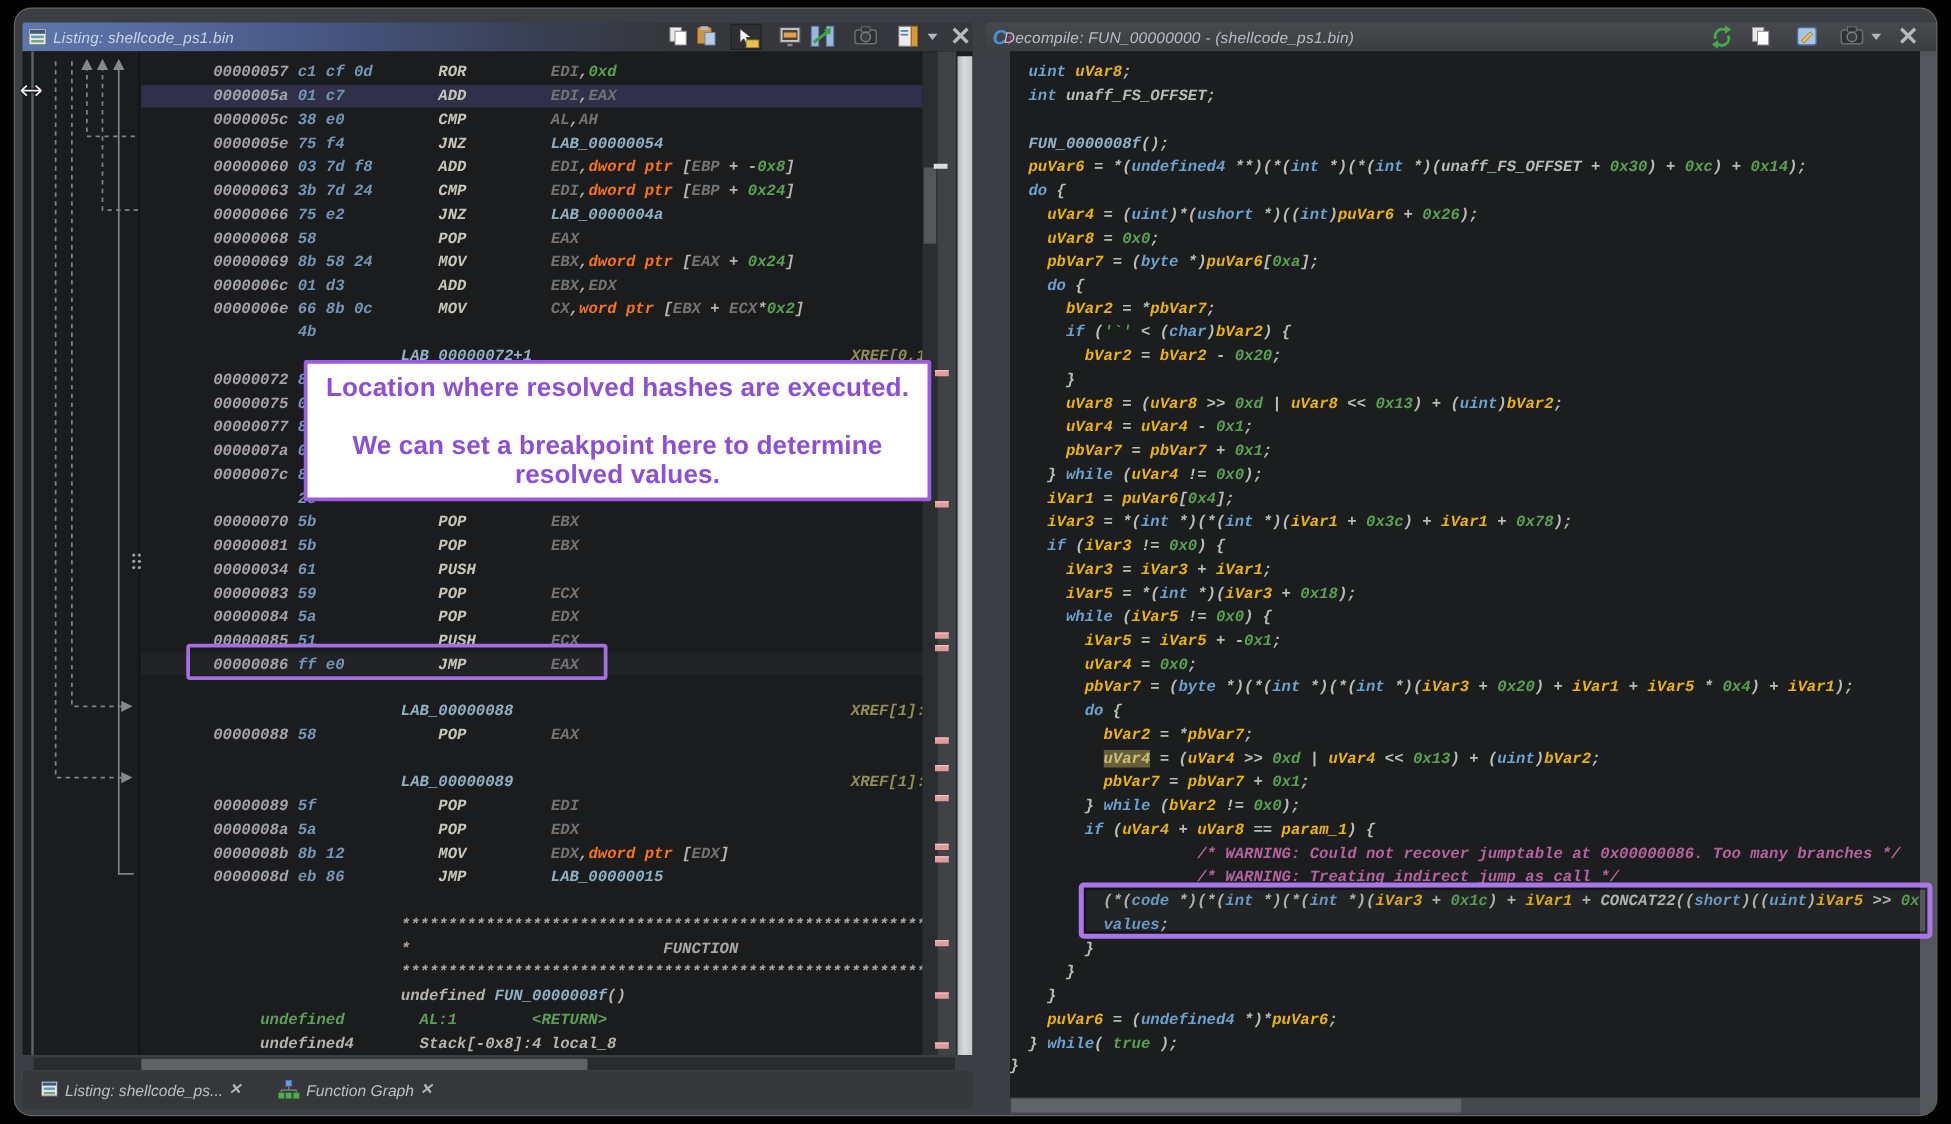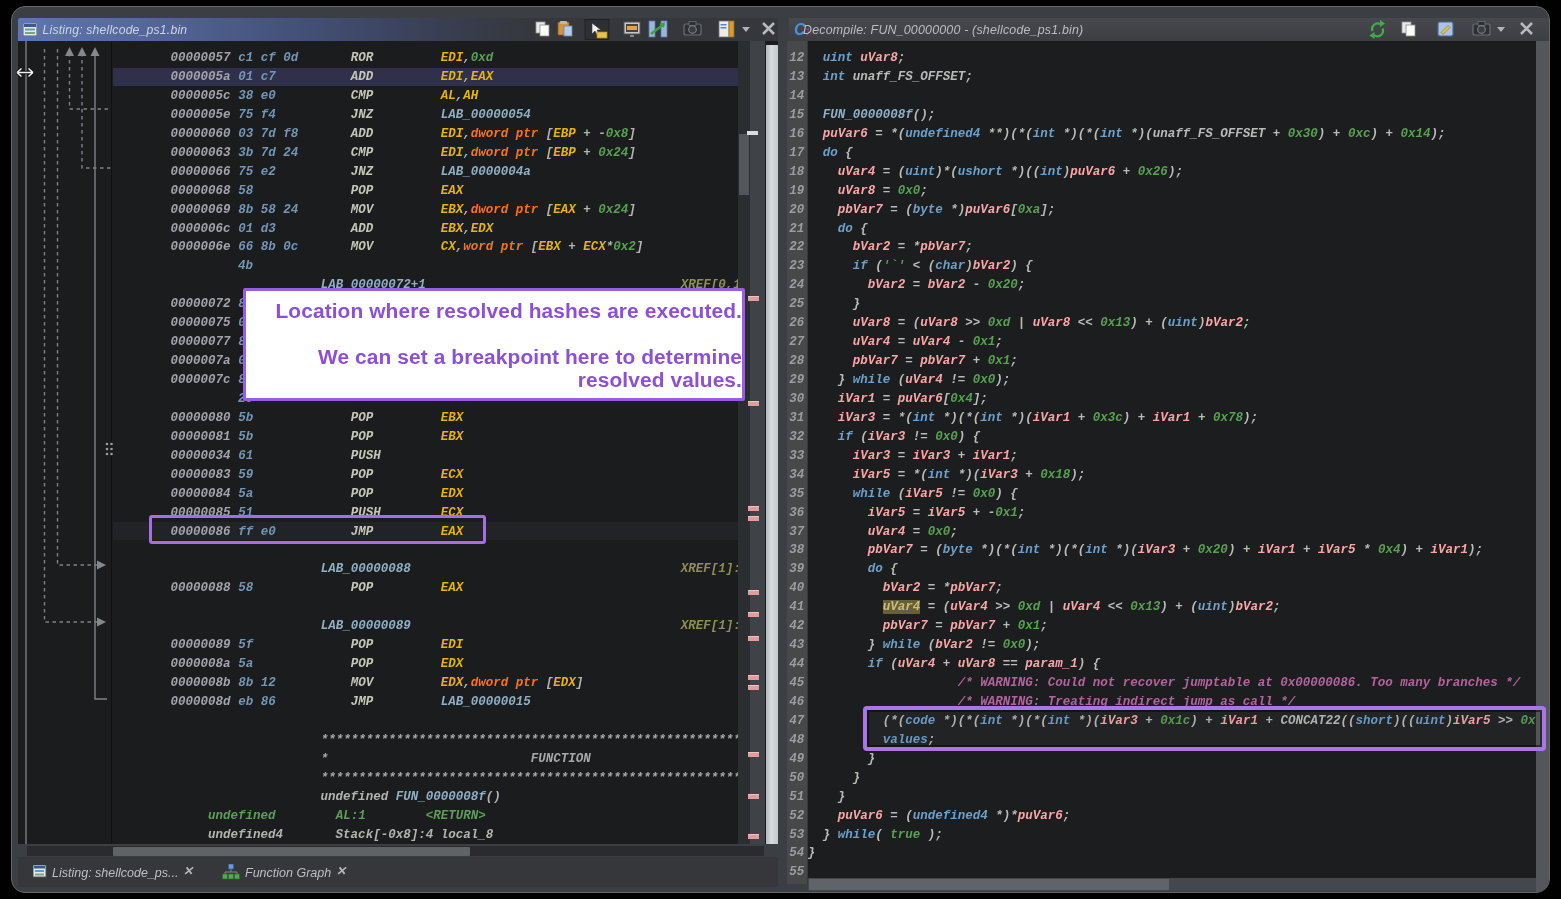--- a/index.html
+++ b/index.html
@@ -11,21 +11,21 @@
   background:linear-gradient(90deg,#5d77ac 0px,#55689b 120px,#45537d 260px,#3a4158 400px,#35373c 515px,#35373c 100%);
   border-radius:2px 2px 0 0; }
 #ltitle .txt { position:absolute; left:24.5px; top:4.5px; font-size:12.2px; color:#ccd4e8; letter-spacing:0.2px;}
 #lcontent { position:absolute; left:6px; top:34px; width:760px; height:803px; background:#1b1c1e; overflow:hidden; }
 #lline { position:absolute; left:6.5px; top:0; width:2.5px; height:803px; background:#5d6064; }
 #ldiv { position:absolute; left:92.5px; top:0; width:1.5px; height:803px; background:#101113; }
 #lrows_wrap { position:absolute; left:0; top:0; width:720px; height:803px; overflow:hidden; }
 #lrows { position:absolute; left:152.6px; top:8.1px; color:#b4b4ae; }
 #lselrow { position:absolute; left:95px; top:26.5px; width:625px; height:18.93px; background:#30304a; }
 #jmprow { position:absolute; left:95px; top:480.5px; width:625px; height:18.93px; background:#222327; }
-.a { color:#a3a3ab; } .b { color:#7396b6; } .m { color:#c6c6b8; } .r { color:#eab308; }
+.a { color:#a3a3ab; } .b { color:#7396b6; } .m { color:#c6c6b8; } .r { color:#737373; }
 .n { color:#58a150; } .l { color:#8fb0c4; } .x { color:#8f8f55; } .s { color:#a8a8a8; }
 .g { color:#5f9e58; } .t { color:#f97316; }
 #lvscroll { position:absolute; left:720px; top:0; width:12px; height:803px; background:#2b2e31; }
 #lvthumb { position:absolute; left:721px; top:93px; width:10px; height:61px; background:#53575b; }
 #lmarkers { position:absolute; left:732px; top:0; width:14.5px; height:803px; background:#3f4246; }
 .pmark { position:absolute; left:-2px; width:11px; height:4.5px; background:#e39c9c; border-top:1.5px solid #f0c3c3; }
 #wmark { position:absolute; left:-3px; top:90px; width:11px; height:4px; background:#dadde0; }
 #loverview { position:absolute; left:747.5px; top:4px; width:12.5px; height:799px;
   background:linear-gradient(90deg,#b2b8bd,#d7dce0 45%,#c2c8cc); }
 #lhscroll { position:absolute; left:15px; top:839px; width:737px; height:10px; background:#292b2e; }
@@ -34,28 +34,28 @@
 #tabbar { position:absolute; left:6px; top:850px; width:760px; height:30px; background:#35373b; }
 .tabtxt { position:absolute; top:8.5px; font-size:12.5px; color:#bcbfc3; }
 .tabx { position:absolute; top:7px; font-size:12px; color:#b4b7ba; font-weight:bold; }
 #rtitle { position:absolute; left:777px; top:11px; width:760px; height:23px;
   background:linear-gradient(#47494e,#3c3e42); border-radius:2px 2px 0 0; }
 #rtitle .txt { position:absolute; left:14px; top:4.5px; font-size:12.4px; color:#b9bdc3; letter-spacing:0.2px;}
 #rgutter { position:absolute; left:774.8px; top:34px; width:20.9px; height:843px; background:#46484a; border-right:1px solid #36383a; }
 #rgutter pre { position:absolute; left:2.5px; top:8.1px; color:#9b9ea1; }
 #rcode { position:absolute; left:795.7px; top:34px; width:728.3px; height:843px; background:#1b1d1f; overflow:hidden; }
 #rcode pre { position:absolute; left:0; top:8.1px; color:#b9bcb6; }
-.k { color:#6ba1cc; } .v { color:#fca5a5; } .c { color:#b4629e; } .f { color:#8fb0c8; }
+.k { color:#6ba1cc; } .v { color:#eab308; } .c { color:#b4629e; } .f { color:#8fb0c8; }
 .hl { color:#c8bd7a; background:#675f35; }
 #rhscroll { position:absolute; left:795.7px; top:871px; width:728.3px; height:13px; background:#44474b; }
 #rhthumb { position:absolute; left:796.7px; top:872px; width:360px; height:11px; background:#606468; }
 #rframe { position:absolute; left:1524px; top:34px; width:13px; height:851px; background:#53565a; }
 #jmpbox { position:absolute; left:149px; top:514.5px; width:337px; height:29px; border:3px solid #a46fe3; border-radius:3px; }
 #annbox { position:absolute; left:243px; top:287.5px; width:502px; height:113px; background:#fff; border:3.5px solid #9a5ce0; border-radius:2px; }
-#annbox div { color:#8c4fd6; font-size:20.9px; line-height:23px; text-align:right; font-weight:bold; padding-top:8px; letter-spacing:0.1px;}
+#annbox div { color:#8c4fd6; font-size:20.9px; line-height:23px; text-align:center; font-weight:bold; padding-top:8px; letter-spacing:0.1px;}
 #decbox { position:absolute; left:851px; top:699px; width:683px; height:45px; border:4px solid #a876e8; border-radius:4px; background:rgba(90,90,100,0.10); box-shadow:inset 0 0 0 2px rgba(10,10,10,0.55); }
 </style></head>
 <body>
 <div id="root">
 <div id="win">
   <div id="ltitle">
     <svg width="14" height="13" style="position:absolute;left:5px;top:5px">
       <rect x="0" y="0" width="14" height="13" fill="#e8e8e8" stroke="#555" stroke-width="1"></rect>
       <rect x="1" y="1" width="12" height="3" fill="#3a5a8a"></rect>
       <rect x="2" y="5.5" width="10" height="2" fill="#6a9ab8"></rect>
@@ -124,21 +124,21 @@
 <span class="a">0000006c</span> <span class="b">01 d3</span>          <span class="m">ADD</span>         <span class="r">EBX</span>,<span class="r">EDX</span>
 <span class="a">0000006e</span> <span class="b">66 8b 0c</span>       <span class="m">MOV</span>         <span class="r">CX</span>,<span class="t">word ptr</span> [<span class="r">EBX</span> + <span class="r">ECX</span>*<span class="n">0x2</span>]
          <span class="b">4b</span>
                     <span class="l">LAB_00000072+1</span>                                  <span class="x">XREF[0,1]:  </span>
 <span class="a">00000072</span> <span class="b">80</span>
 <span class="a">00000075</span> <span class="b">0f</span>
 <span class="a">00000077</span> <span class="b">83</span>
 <span class="a">0000007a</span> <span class="b">0f</span>
 <span class="a">0000007c</span> <span class="b">83</span>
          <span class="b">2e</span>
-<span class="a">00000080</span> <span class="b">5b</span>             <span class="m">POP</span>         <span class="r">EBX</span>
+<span class="a">00000070</span> <span class="b">5b</span>             <span class="m">POP</span>         <span class="r">EBX</span>
 <span class="a">00000081</span> <span class="b">5b</span>             <span class="m">POP</span>         <span class="r">EBX</span>
 <span class="a">00000034</span> <span class="b">61</span>             <span class="m">PUSH</span>
 <span class="a">00000083</span> <span class="b">59</span>             <span class="m">POP</span>         <span class="r">ECX</span>
 <span class="a">00000084</span> <span class="b">5a</span>             <span class="m">POP</span>         <span class="r">EDX</span>
 <span class="a">00000085</span> <span class="b">51</span>             <span class="m">PUSH</span>        <span class="r">ECX</span>
 <span class="a">00000086</span> <span class="b">ff e0</span>          <span class="m">JMP</span>         <span class="r">EAX</span>
 
                     <span class="l">LAB_00000088</span>                                    <span class="x">XREF[1]:  </span>
 <span class="a">00000088</span> <span class="b">58</span>             <span class="m">POP</span>         <span class="r">EAX</span>
 
@@ -226,66 +226,20 @@
       <rect x="37" y="7" width="9" height="11" fill="#fdfdfd" stroke="#8a8a8a" stroke-width="0.8"></rect>
       <rect x="69" y="4" width="15" height="14" rx="2" fill="#a8c4e6" stroke="#4a6a9a" stroke-width="1.2"></rect>
       <path d="M72 14.5 L79 7.5 L81 9.5 L74 16.5 Z" fill="#e8c050" stroke="#8a6a20" stroke-width="0.6"></path>
       <rect x="104" y="6" width="17" height="11" rx="2" fill="#2e3134" stroke="#6a6e72" stroke-width="1.2"></rect>
       <rect x="109" y="3.5" width="7" height="4" fill="#2e3134" stroke="#6a6e72" stroke-width="0.8"></rect>
       <circle cx="112.5" cy="11.5" r="3.8" fill="#3a3d41" stroke="#7a7e82" stroke-width="1.2"></circle>
       <polygon points="128,9 136,9 132,14" fill="#b0b3b7"></polygon>
       <path d="M152 5 L163 16 M163 5 L152 16" stroke="#b6b9bd" stroke-width="2.6"></path>
     </svg>
   </div>
-  <div id="rgutter">
-        <pre class="mono">12
-13
-14
-15
-16
-17
-18
-19
-20
-21
-22
-23
-24
-25
-26
-27
-28
-29
-30
-31
-32
-33
-34
-35
-36
-37
-38
-39
-40
-41
-42
-43
-44
-45
-46
-47
-48
-49
-50
-51
-52
-53
-54
-55</pre>
-      </div>
   <div id="rcode">
         <pre class="mono">  <span class="k">uint</span> <span class="v">uVar8</span>;
   <span class="k">int</span> unaff_FS_OFFSET;
 
   <span class="f">FUN_0000008f</span>();
   <span class="v">puVar6</span> = *(<span class="k">undefined4</span> **)(*(<span class="k">int</span> *)(*(<span class="k">int</span> *)(unaff_FS_OFFSET + <span class="n">0x30</span>) + <span class="n">0xc</span>) + <span class="n">0x14</span>);
   <span class="k">do</span> {
     <span class="v">uVar4</span> = (<span class="k">uint</span>)*(<span class="k">ushort</span> *)((<span class="k">int</span>)<span class="v">puVar6</span> + <span class="n">0x26</span>);
     <span class="v">uVar8</span> = <span class="n">0x0</span>;
     <span class="v">pbVar7</span> = (<span class="k">byte</span> *)<span class="v">puVar6</span>[<span class="n">0xa</span>];

